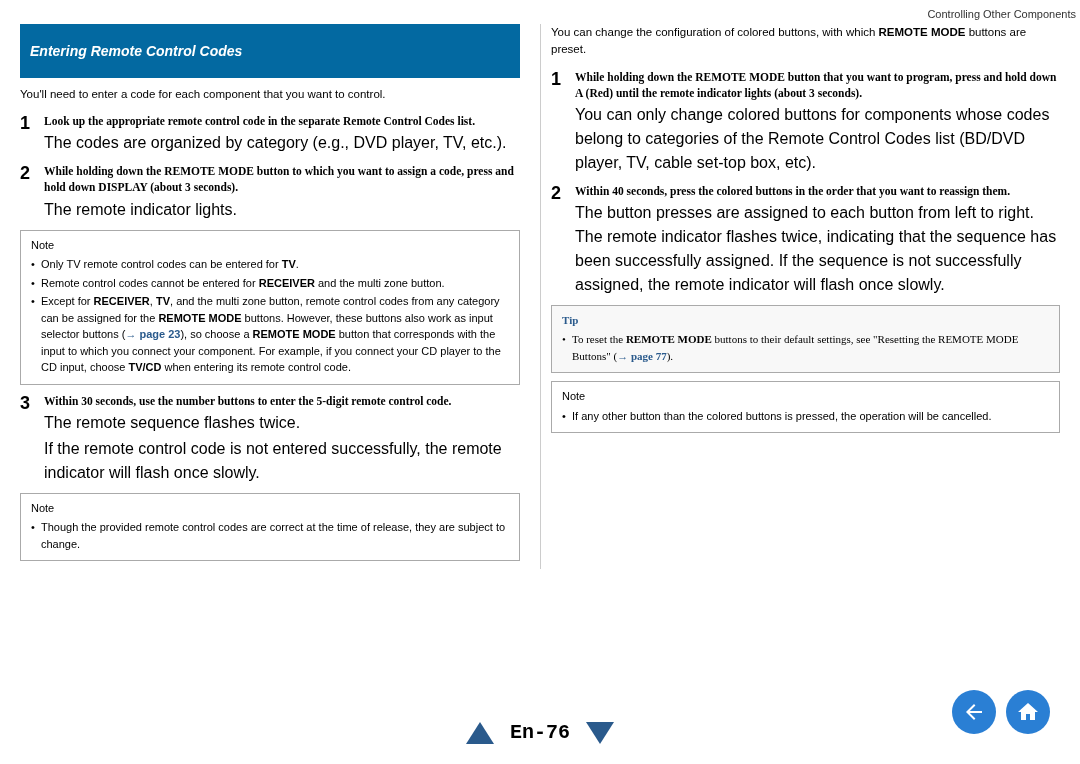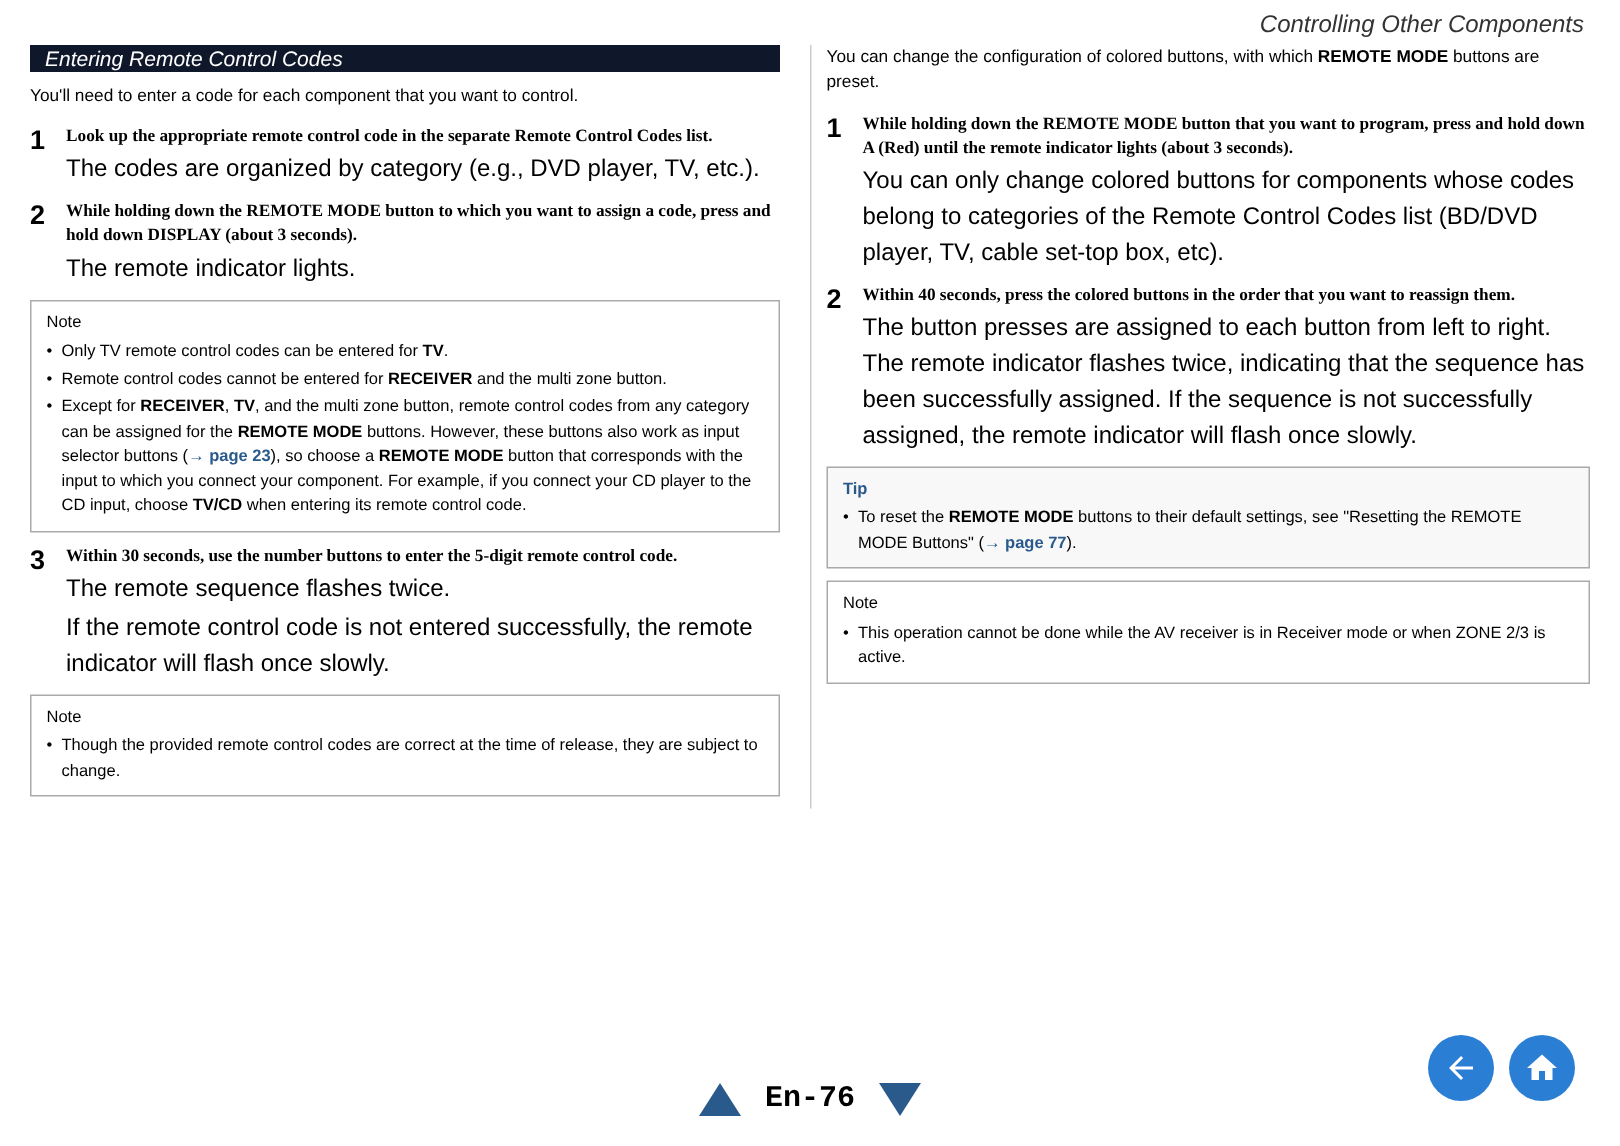--- a/index.html
+++ b/index.html
@@ -9,23 +9,22 @@
       background: #ffffff;
       font-family: Arial, Helvetica, sans-serif;
       font-size: 12px;
       color: #000000;
       overflow: hidden;
       position: relative;
     }
 
     .page-header {
       text-align: right;
-      padding: 8px 24px 4px 20px;
-      font-style: italic;
-      font-size: 16px;
+      padding: 8px 4px 4px 20px;
+      font-size: 11px;
       color: #333;
     }
 
     .content-area {
       display: flex;
       gap: 0;
       padding: 0 20px;
     }
 
     .left-column {
@@ -33,26 +32,26 @@
       padding-right: 20px;
     }
 
     .right-column {
       width: 50%;
       padding-left: 10px;
       border-left: 1px solid #ccc;
     }
 
     .section-header {
-      background-color: #0f172a;
+      background-color: #0369a1;
       color: #ffffff;
       font-style: italic;
-      font-weight: normal;
+      font-weight: bold;
       font-size: 14px;
-      padding: 1px 10px;
+      padding: 19px 10px;
       margin-bottom: 8px;
     }
 
     .section-intro {
       font-size: 11.5px;
       margin-bottom: 10px;
       line-height: 1.5;
     }
 
     .step-item {
@@ -101,20 +100,21 @@
       margin-bottom: 3px;
     }
 
     .tip-box {
       border: 1px solid #aaa;
       padding: 6px 10px;
       margin: 8px 0;
       font-size: 11px;
       line-height: 1.5;
       background: #f8f8f8;
+      font-family: Liberation Serif, serif;
     }
 
     .tip-title {
       font-weight: bold;
       font-size: 11px;
       margin-bottom: 3px;
       color: #2a5a8c;
     }
 
     .note-box ul, .tip-box ul {
@@ -317,21 +317,21 @@
     <div class="tip-box">
       <div class="tip-title">Tip</div>
       <ul>
         <li>To reset the <b>REMOTE MODE</b> buttons to their default settings, see "Resetting the REMOTE MODE Buttons" (<span class="arrow-link">→ page 77</span>).</li>
       </ul>
     </div>
 
     <div class="note-box">
       <div class="note-title">Note</div>
       <ul>
-        <li>This operation cannot be done while the AV receiver is in Receiver mode or when ZONE 2/3 is active.</li>
+        <li>If any other button than the colored buttons is pressed, the operation will be cancelled.</li>
       </ul>
     </div>
 
   </div>
 </div>
 
 <div class="footer">
   <div class="footer-page">
     <div class="footer-arrow-up"></div>
     <div class="footer-page-num">En-76</div>

